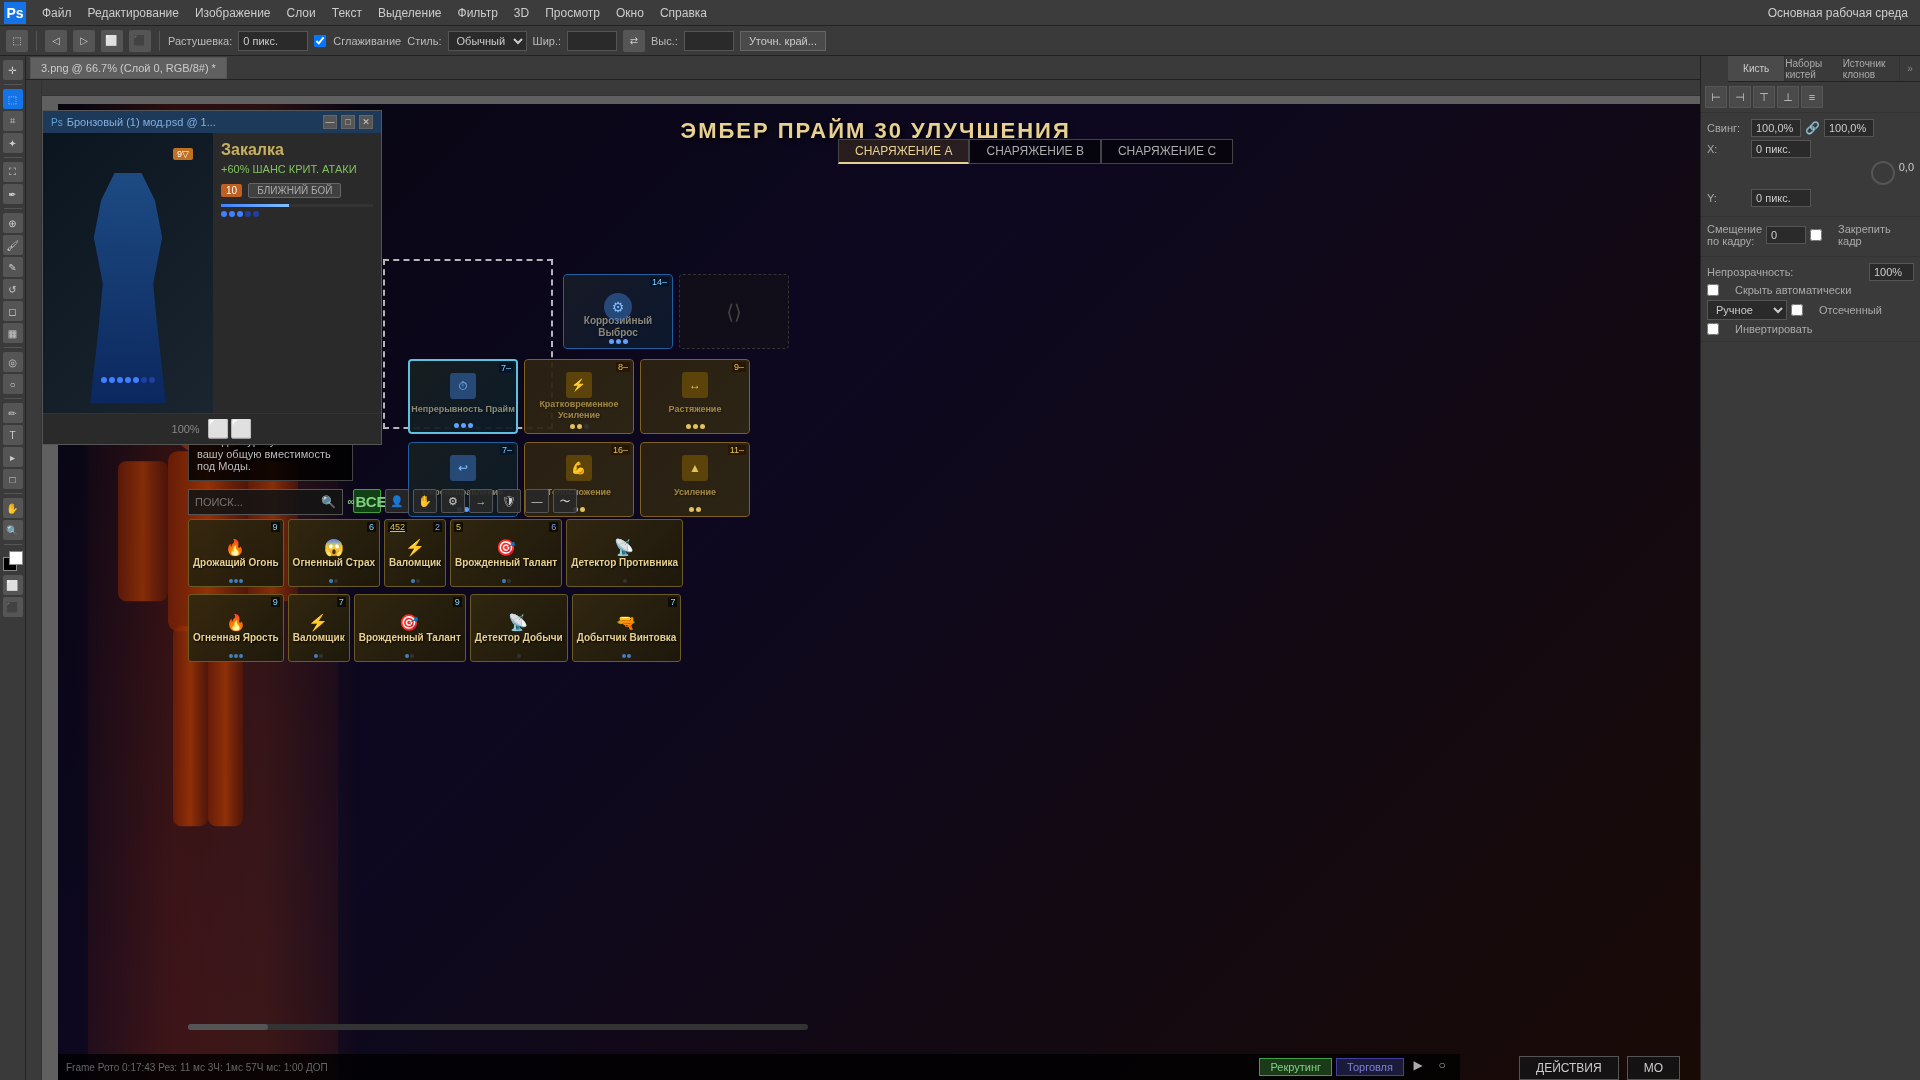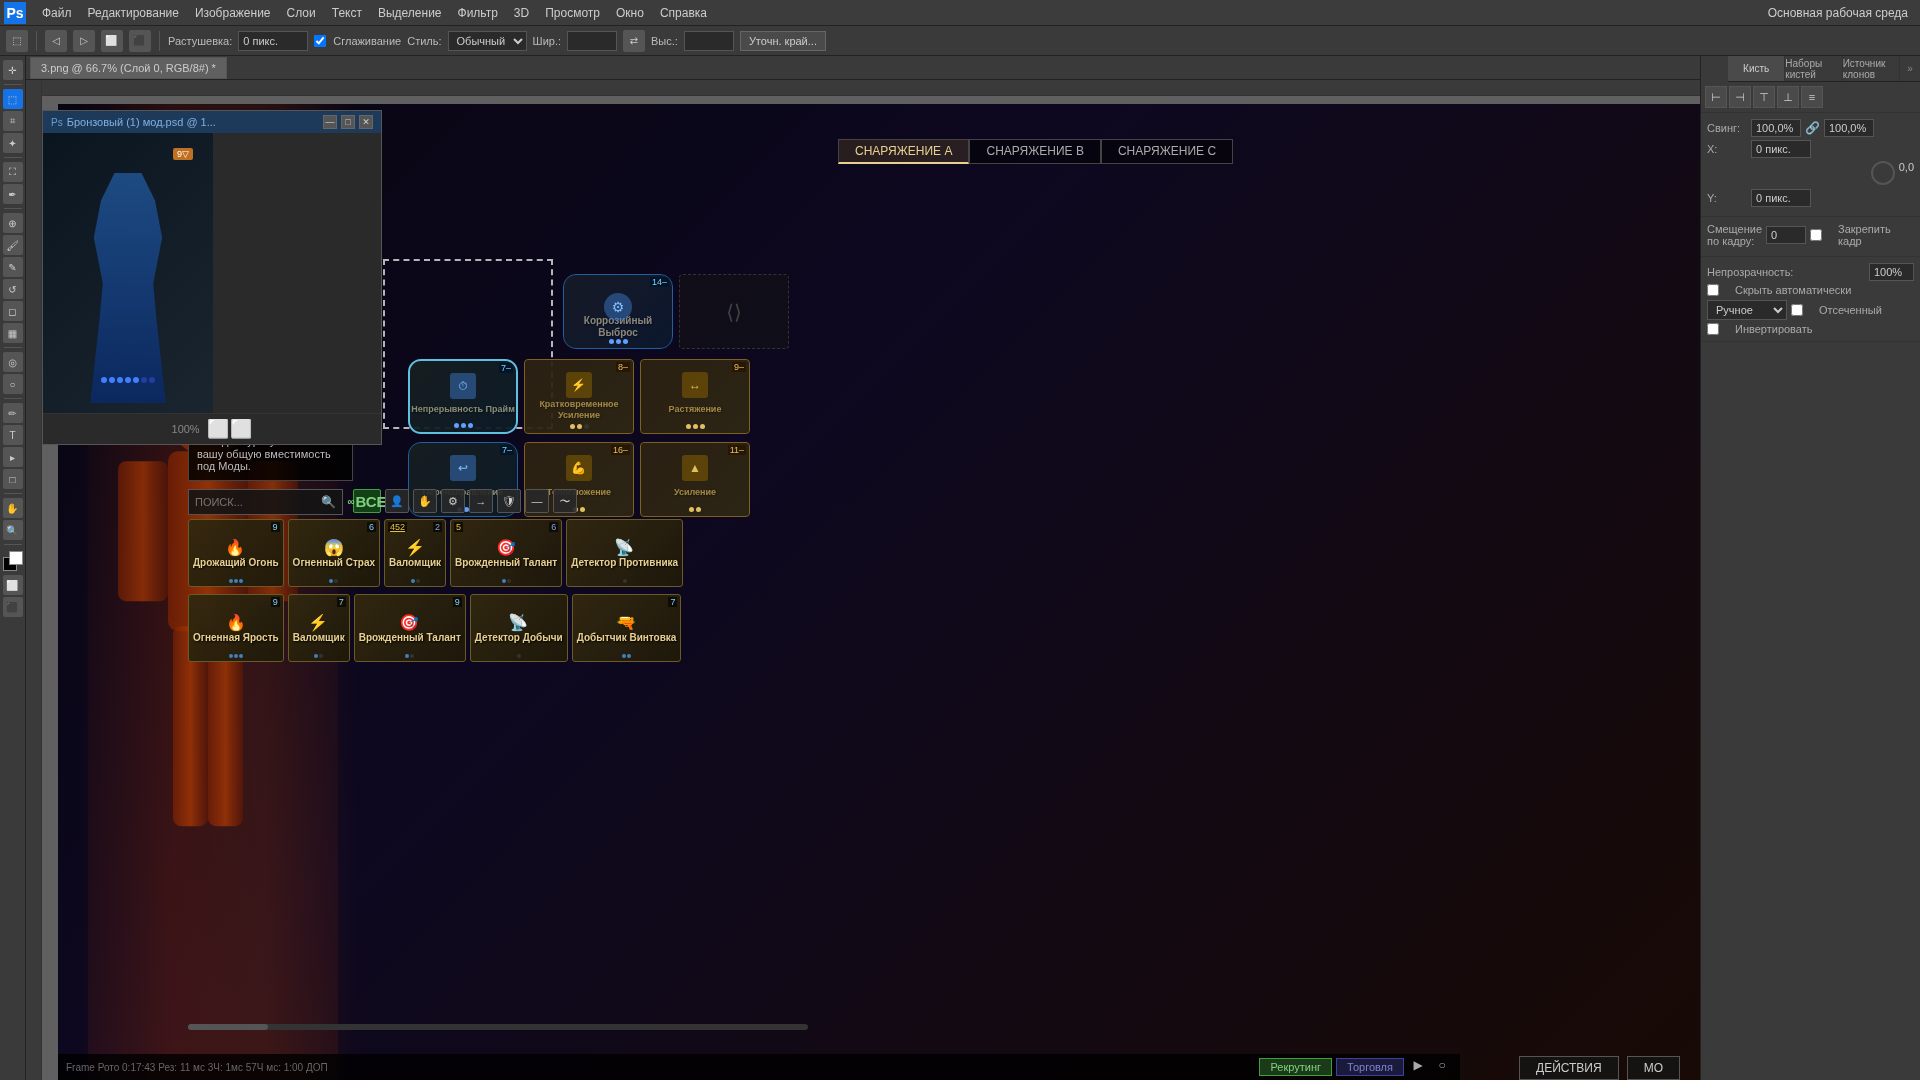--- a/index.html
+++ b/index.html
@@ -86,21 +86,21 @@
       border: 1px dashed #333;
       border-radius: 4px;
     }
     .mod-slot.active { border: 2px solid #60c0e0; }
     .mod-name { font-size: 10px; color: #e8d090; text-align: center; font-weight: bold; line-height: 1.2; text-shadow: 1px 1px 2px #000; }
     .mod-dots { position: absolute; bottom: 4px; display: flex; gap: 2px; }
     .mod-dot { width: 5px; height: 5px; border-radius: 50%; background: #60a0ff; }
     .mod-bg { position: absolute; inset: 0; opacity: 0.4; }
 
     
-    .mod-blue { border-color: #2060a0; border-radius: 13px; }
+    .mod-blue { border-color: #2060a0; }
     .mod-blue .mod-bg { background: linear-gradient(135deg, #001040, #002060); }
     .mod-gold { border-color: #806020; }
     .mod-gold .mod-bg { background: linear-gradient(135deg, #402010, #603010); }
 
     
     .search-bar {
       position: absolute; top: 390px; left: 530px; width: 155px; height: 26px;
       background: rgba(20,20,20,0.9); border: 1px solid #555; display: flex; align-items: center; padding: 0 6px;
     }
     .search-input-game { background: transparent; border: none; color: #ccc; font-size: 11px; width: 100%; outline: none; }
@@ -289,20 +289,38 @@
                   <div style="width:6px;height:6px;border-radius:50%;background:#4080ff;"></div>
                   <div style="width:6px;height:6px;border-radius:50%;background:#4080ff;"></div>
                   <div style="width:6px;height:6px;border-radius:50%;background:#4080ff;"></div>
                   <div style="width:6px;height:6px;border-radius:50%;background:#4080ff;"></div>
                   <div style="width:6px;height:6px;border-radius:50%;background:#4080ff;"></div>
                   <div style="width:6px;height:6px;border-radius:50%;background:#2040a0;"></div>
                   <div style="width:6px;height:6px;border-radius:50%;background:#2040a0;"></div>
                 </div>
               </div>
             </div>
+            <div class="wf-card-info">
+              <div class="wf-name">Закалка</div>
+              <div class="wf-bonus">+60% ШАНС КРИТ. АТАКИ</div>
+              <div class="wf-rank-row">
+                <div class="wf-rank-badge">10</div>
+                <div class="wf-mode-badge">БЛИЖНИЙ БОЙ</div>
+              </div>
+              <div class="wf-progress">
+                <div class="wf-progress-bar"></div>
+              </div>
+              <div style="display:flex;gap:2px;margin-top:4px;">
+                <div style="width:6px;height:6px;border-radius:50%;background:#4080ff;"></div>
+                <div style="width:6px;height:6px;border-radius:50%;background:#4080ff;"></div>
+                <div style="width:6px;height:6px;border-radius:50%;background:#4080ff;"></div>
+                <div style="width:6px;height:6px;border-radius:50%;background:#2040a0;"></div>
+                <div style="width:6px;height:6px;border-radius:50%;background:#2040a0;"></div>
+              </div>
+            </div>
           </div>
           <div style="padding:4px 8px;background:#2a2a2a;border-top:1px solid #333;display:flex;align-items:center;justify-content:center;gap:8px;">
             <span style="font-size:11px;color:#888;">100%</span>
             <span style="font-size:18px;color:#888;">⬜⬜</span>
           </div>
         </div>
 
         <div class="game-screenshot" style="left:16px;">
 
           <div style="position:absolute;inset:0;background:linear-gradient(135deg,#080510 0%,#0d0820 40%,#180a05 100%);"></div>
@@ -323,20 +341,21 @@
               <rect x="70" y="110" width="80" height="180" rx="10" fill="url(#wfgrad)" opacity="0.9"></rect>
               <rect x="20" y="120" width="50" height="140" rx="8" fill="url(#wfgrad)" opacity="0.8"></rect>
               <rect x="150" y="120" width="50" height="140" rx="8" fill="url(#wfgrad)" opacity="0.8"></rect>
               <rect x="75" y="285" width="35" height="200" rx="8" fill="url(#wfgrad)" opacity="0.85"></rect>
               <rect x="110" y="285" width="35" height="200" rx="8" fill="url(#wfgrad)" opacity="0.85"></rect>
               <circle cx="110" cy="55" r="35" fill="#d04000" opacity="0.6"></circle>
               <ellipse cx="110" cy="30" rx="30" ry="20" fill="#e05010" opacity="0.5"></ellipse>
             </svg>
           </div>
 
+          <div class="game-title" style="position:absolute;top:14px;left:550px;right:200px;text-align:center;font-size:22px;font-weight:bold;color:#e8d090;letter-spacing:2px;text-shadow:2px 2px 4px rgba(0,0,0,0.8);white-space:nowrap;">ЭМБЕР ПРАЙМ 30 УЛУЧШЕНИЯ</div>
 
           <div style="position:absolute;top:35px;left:780px;display:flex;gap:0;">
             <div class="charge-tab active">СНАРЯЖЕНИЕ А</div>
             <div class="charge-tab">СНАРЯЖЕНИЕ В</div>
             <div class="charge-tab">СНАРЯЖЕНИЕ С</div>
           </div>
 
           <div class="stats-panel" style="position:absolute;top:50px;left:130px;">
             <div style="display:flex;justify-content:space-between;margin-bottom:6px;">
               <span style="font-size:13px;font-weight:bold;color:#ccc;">ВМЕСТИМОСТЬ</span>

